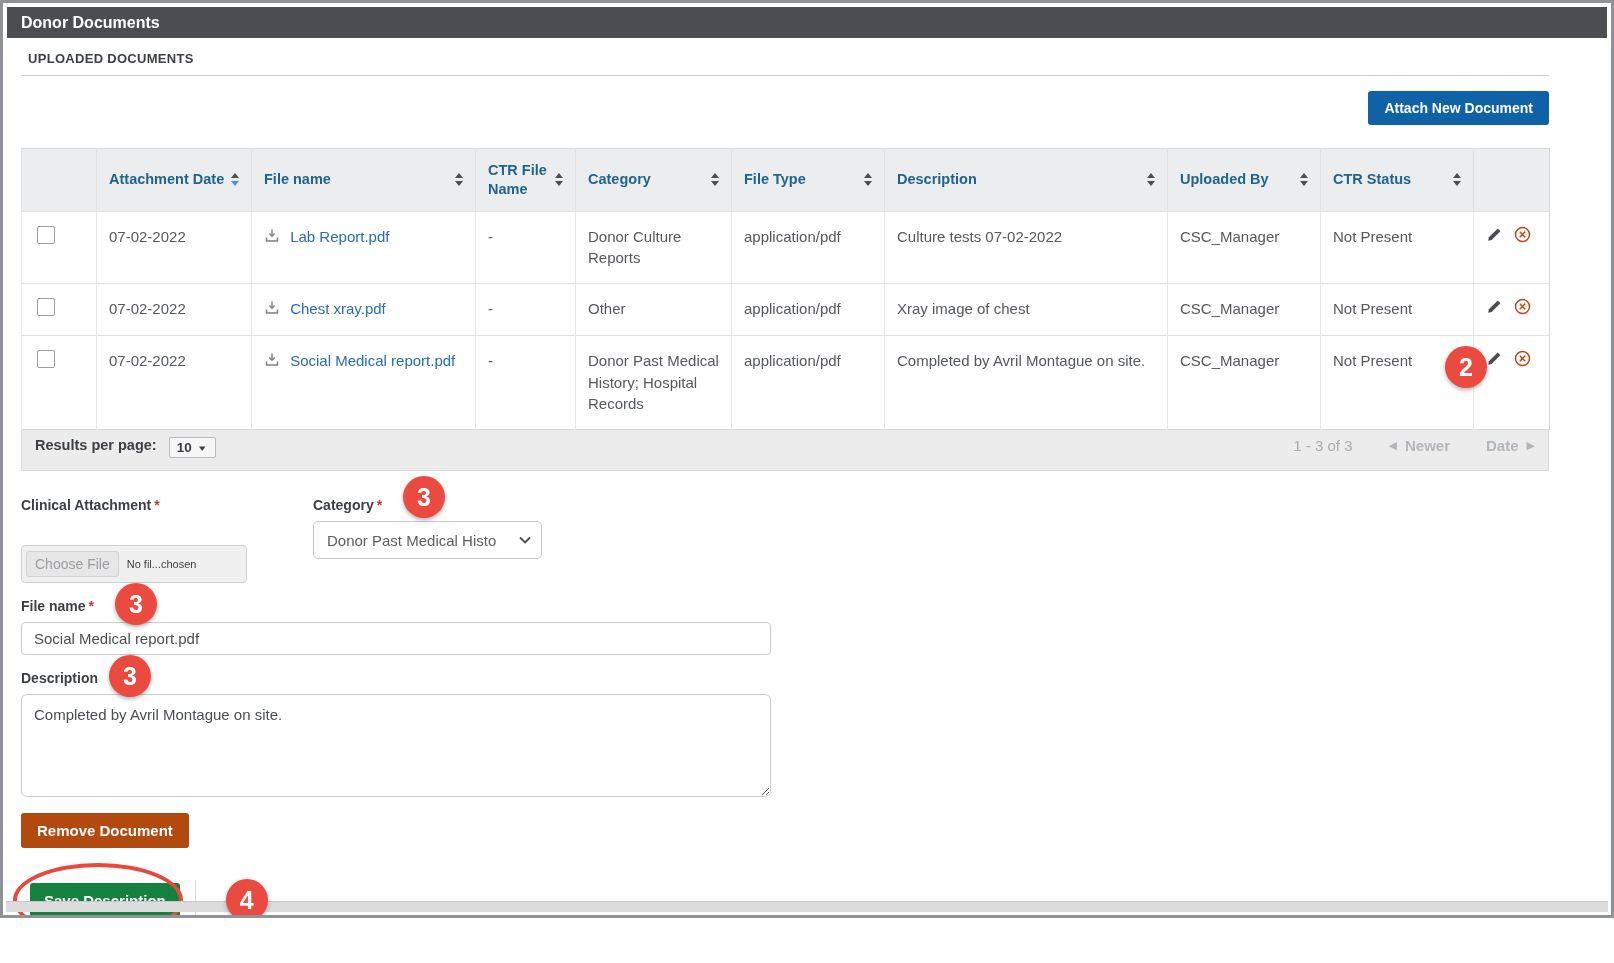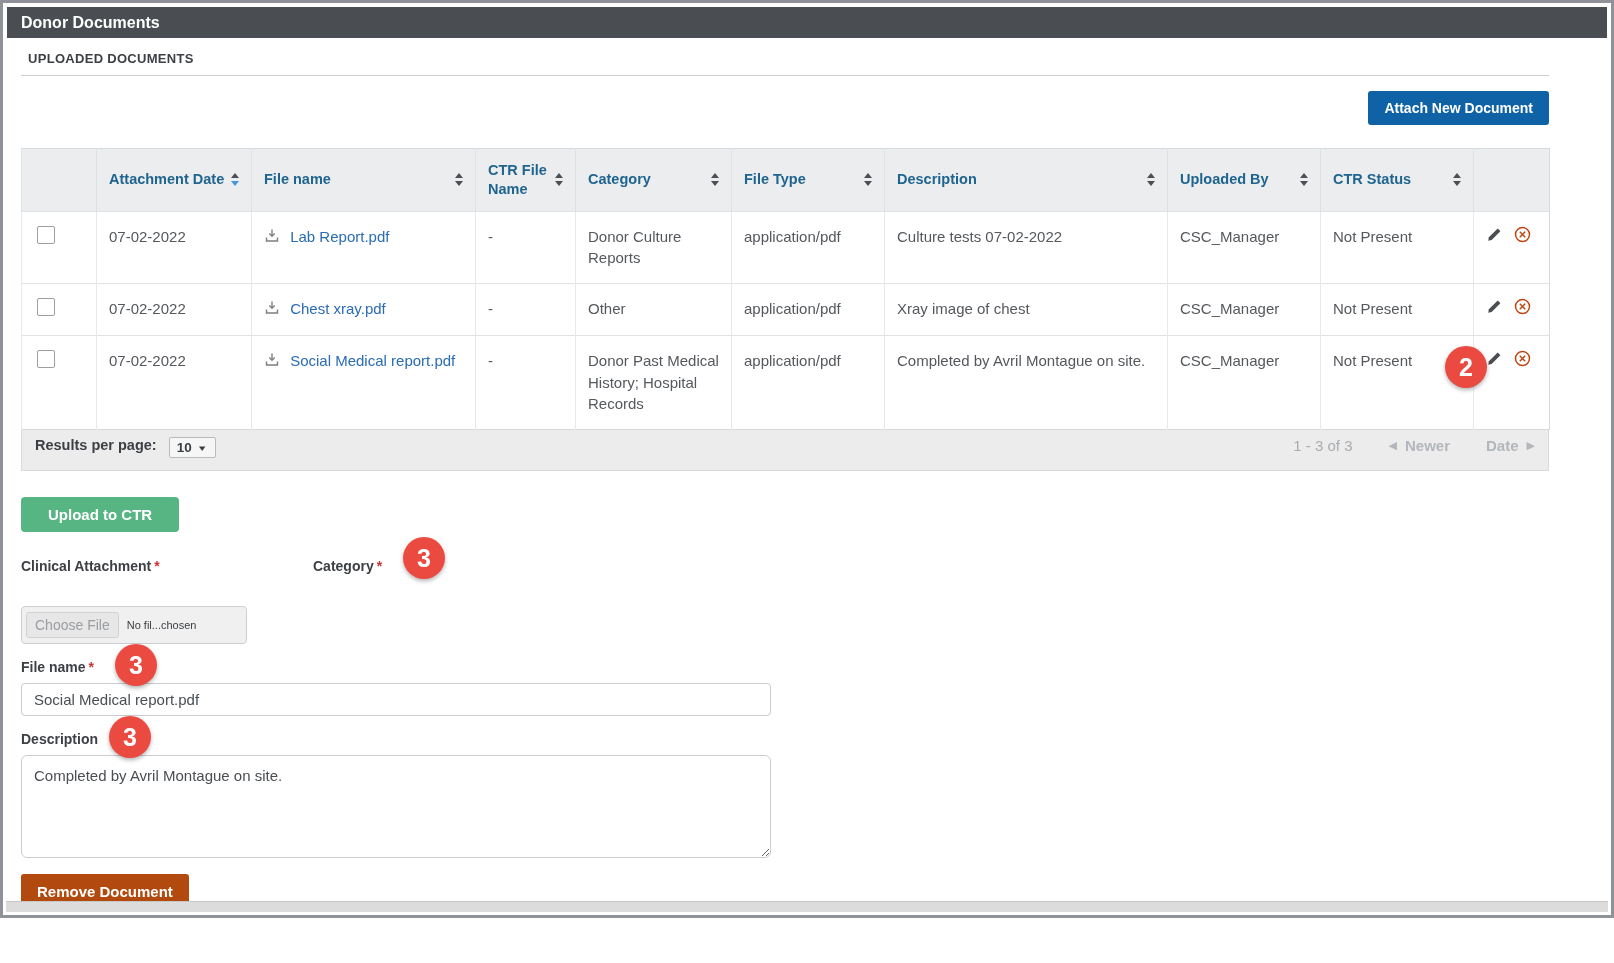--- a/index.html
+++ b/index.html
@@ -336,40 +336,43 @@
           <span class="pg-arrow">◀</span>
           <span>Newer</span>
         </span>
         <span class="pg-btn">
           <span>Date</span>
           <span class="pg-arrow">▶</span>
         </span>
       </span>
     </div>
 
-    <div class="upload-row">
-      <button class="btn btn-upload">Upload to CTR</button>
-    </div>
 
     <div class="form-area">
       <div class="fields-row">
         <div>
           <label class="field-label">
             <span>Clinical Attachment</span><span class="req">*</span>
           </label>
           <div class="file-widget">
             <span class="choose-file-btn">Choose File</span>
             <span class="file-status">No fil...chosen</span>
           </div>
         </div>
         <div>
           <label class="field-label">
             <span>Category</span><span class="req">*</span>
             <div class="badge" style="left:90px; top:-21px;">3</div>
           </label>
+          <div class="fake-select">
+            <span class="sel-text">Donor Past Medical Histo</span>
+            <svg width="12" height="8" viewBox="0 0 12 8" fill="none" stroke="#4a4d51" stroke-width="1.8">
+                <path d="M1 1.5 6 6.5 11 1.5"></path>
+              </svg>
+          </div>
         </div>
       </div>
 
       <div class="field-gap">
         <label class="field-label">
           <span>File name</span><span class="req">*</span>
           <div class="badge" style="left:94px; top:-15px;">3</div>
         </label>
         <input class="text-input" type="text" value="Social Medical report.pdf" style="">
       </div>

